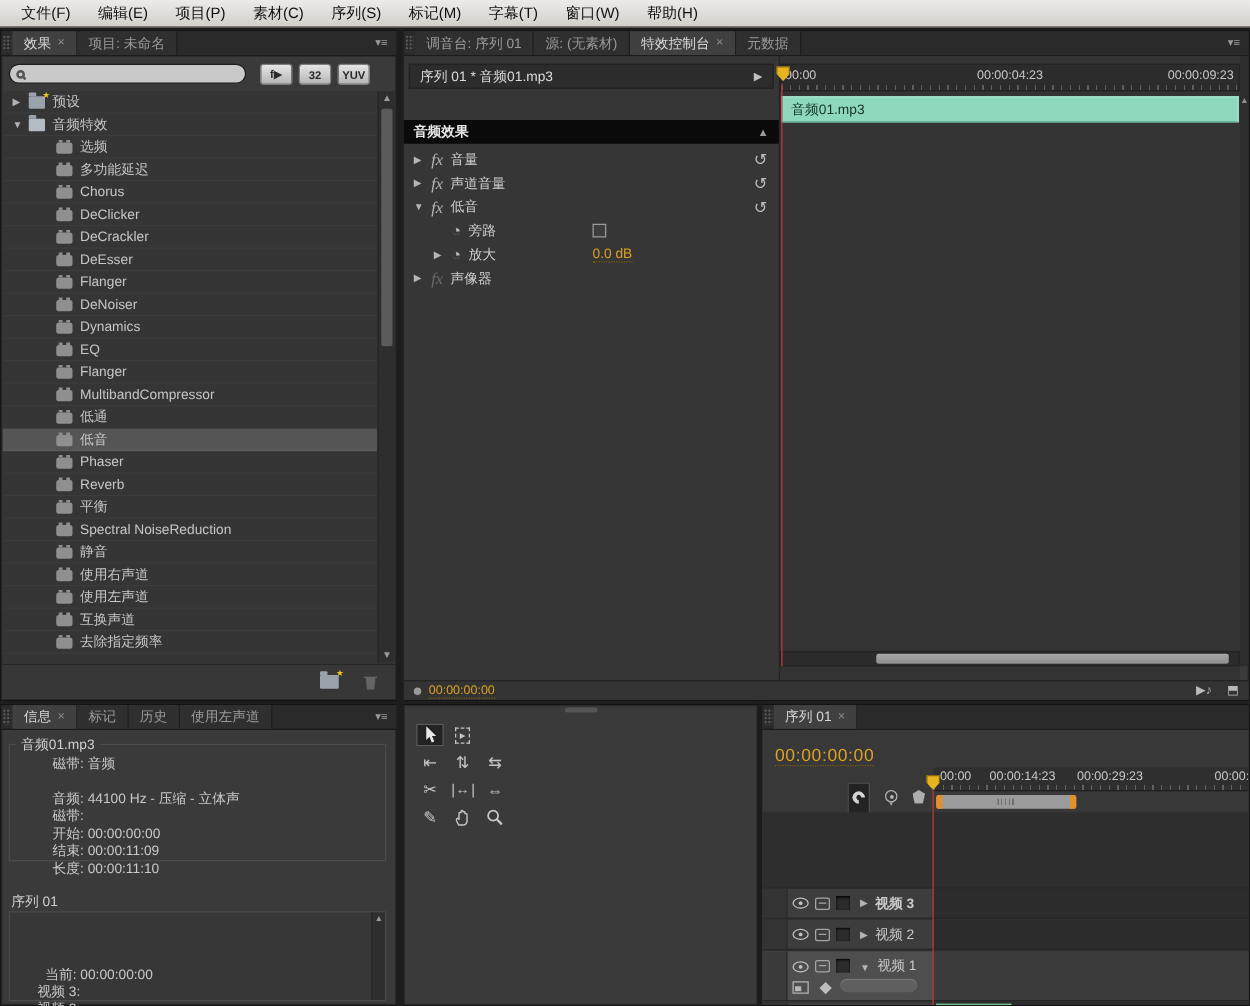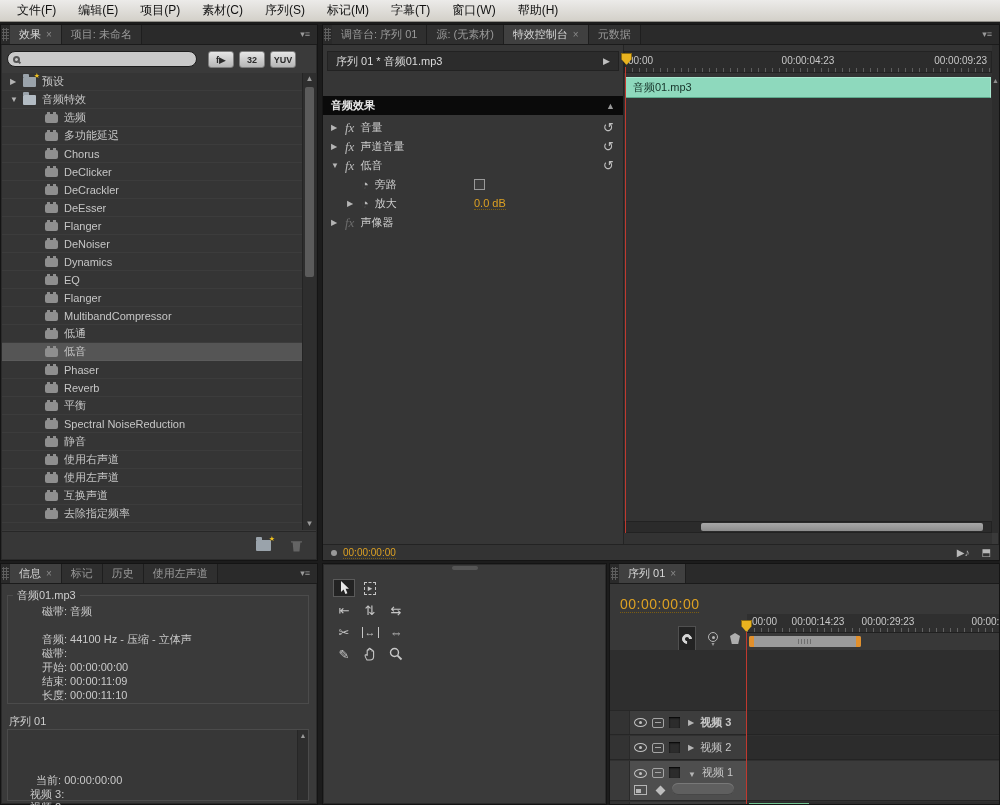--- a/index.html
+++ b/index.html
@@ -102,21 +102,21 @@
   .hsb{position:absolute;left:0;right:0;bottom:13px;height:12px;background:#2b2b2b;border:1px solid #222;}
   .hsb .thumb{position:absolute;top:1px;bottom:1px;background:linear-gradient(#a8a8a8,#8d8d8d);border-radius:2px;}
   .fxbottom{position:absolute;left:0;right:0;bottom:0;height:16px;background:#333;border-top:1px solid #232323;
     display:flex;align-items:center;font-size:10px;padding:0 8px;gap:6px;}
   .fxbottom .dot{width:6px;height:6px;border-radius:50%;background:#9a9a9a;}
   .fxbottom .ricons{margin-left:auto;display:flex;gap:12px;color:#b9b9b9;font-size:10px;}
   .fxr-scroll{position:absolute;right:0;top:20px;width:7px;height:488px;background:#2d2d2d;
     color:#8e8e8e;font-size:7px;text-align:center;}
   
   .info-name{position:absolute;left:12px;top:24px;font-size:11px;color:#cfcfcf;background:#3a3a3a;padding:0 4px;z-index:2;}
-  .ibox{position:absolute;left:6px;right:8px;top:31px;height:109px;border:1px solid #4b4b4b;background:#3a3a3a;}
+  .ibox{position:absolute;left:6px;right:8px;top:31px;height:94px;border:1px solid #4b4b4b;background:#3a3a3a;}
   .ibox .lines{position:absolute;left:34px;top:8px;font-size:11px;color:#c9c9c9;line-height:14px;white-space:pre;}
   .seq-name{position:absolute;left:8px;top:150px;font-size:11px;color:#cfcfcf;}
   .ibox2{position:absolute;left:6px;right:8px;top:165px;bottom:3px;border:1px solid #4b4b4b;background:#373737;}
   .ibox2 .lines{position:absolute;left:22px;top:24px;font-size:11px;color:#c9c9c9;line-height:13.5px;white-space:pre;margin-top:20px;}
   .ivsb{position:absolute;right:0;top:0;width:11px;bottom:0;background:#2e2e2e;border-left:1px solid #262626;
     color:#9a9a9a;font-size:7px;text-align:center;}
   
   .tools-grip{position:absolute;left:50%;top:2px;width:26px;height:4px;margin-left:-13px;background:#555;border-radius:2px;}
   .tool{position:absolute;width:22px;height:18px;display:flex;align-items:center;justify-content:center;
     color:#c6c6c6;font-size:13px;}

